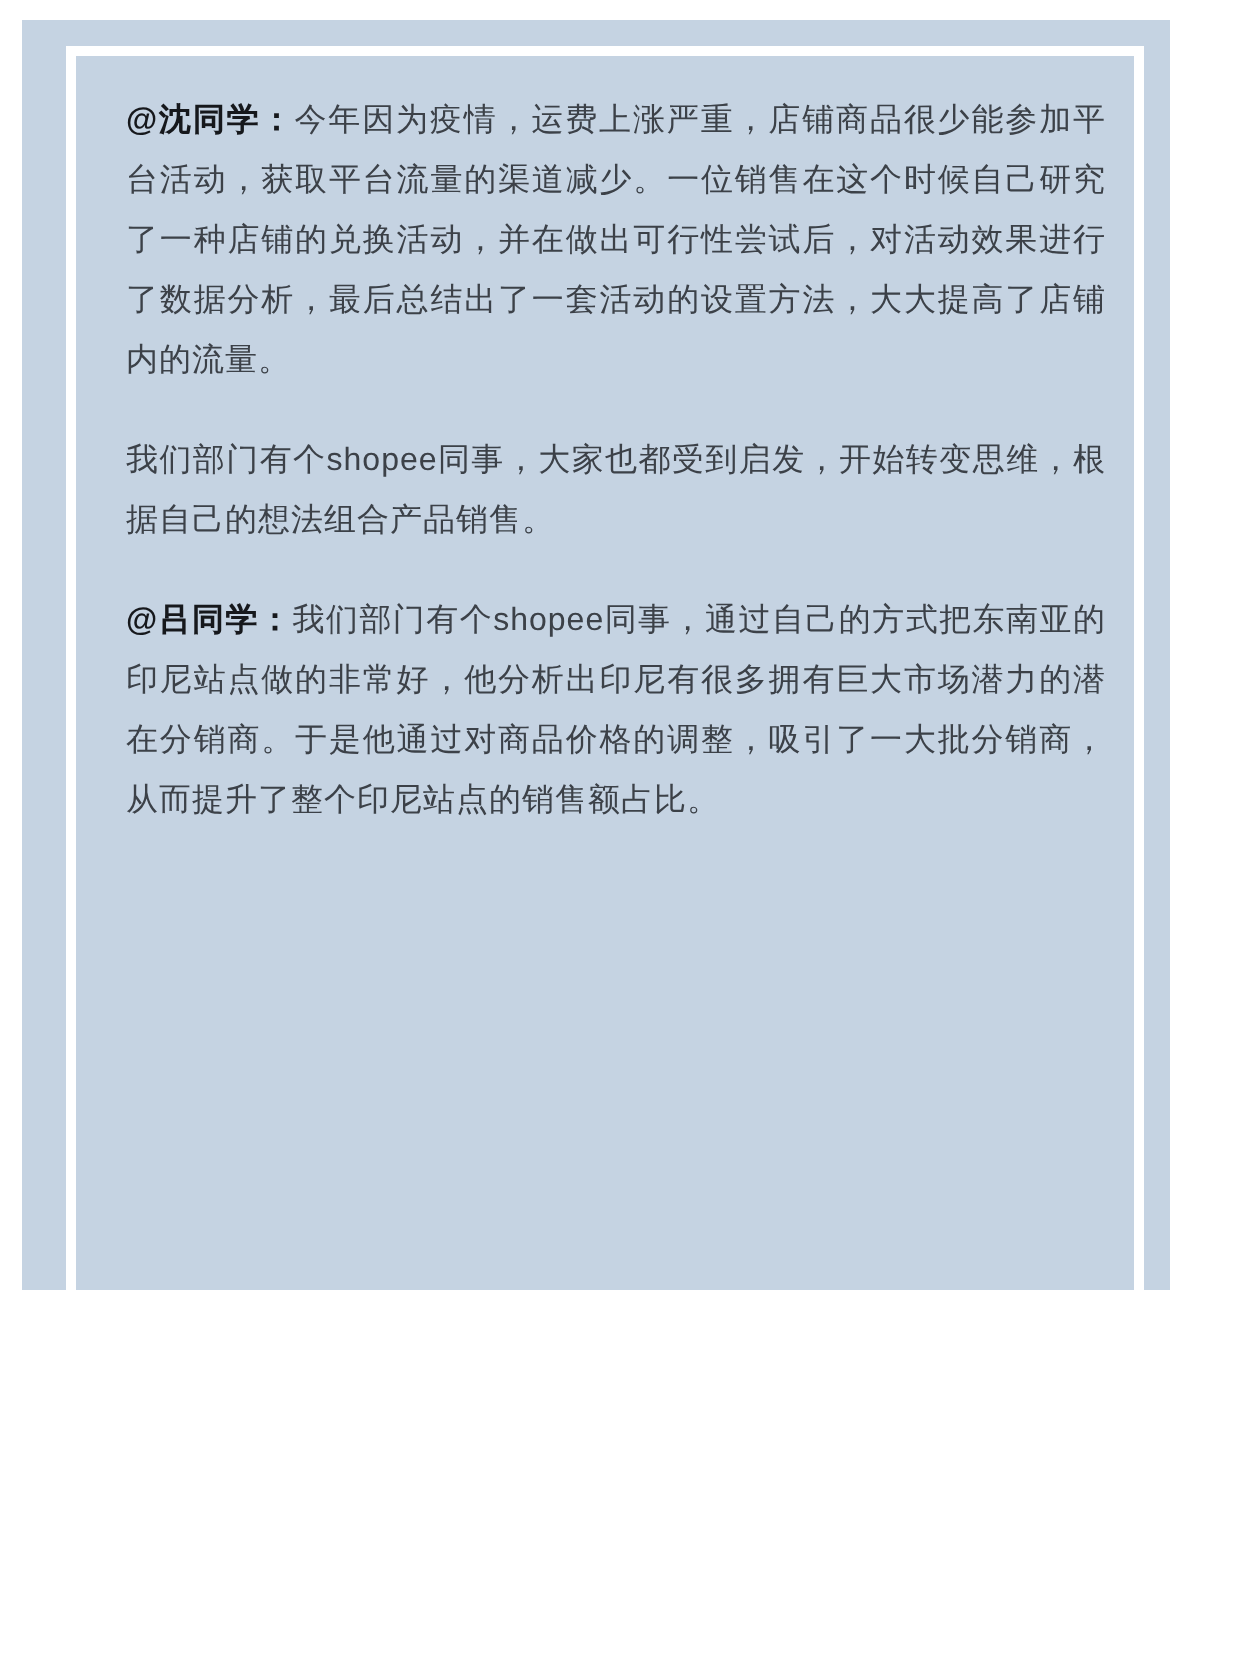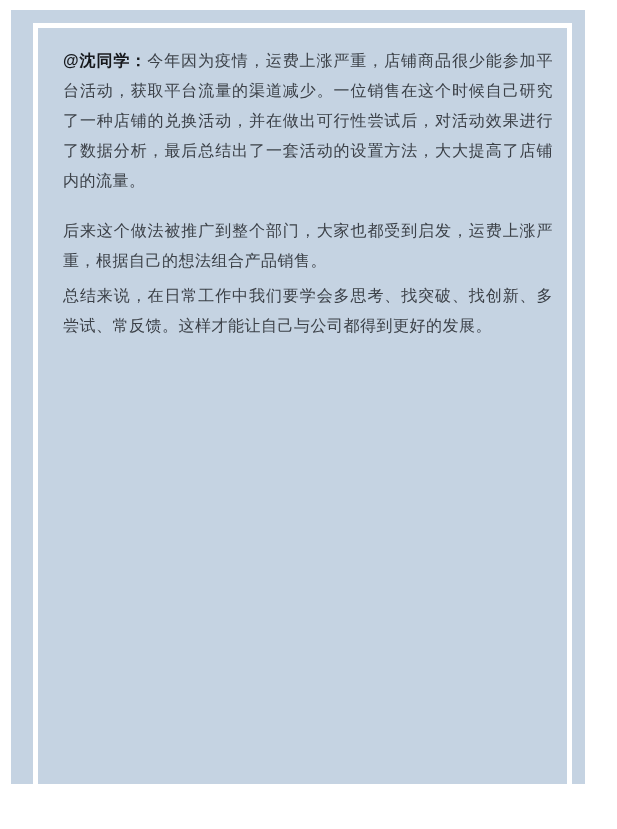--- a/index.html
+++ b/index.html
@@ -4,21 +4,21 @@
 <style>
   html, body {
     margin: 0;
     padding: 0;
     background: #ffffff;
     font-family: "Liberation Sans", "DejaVu Sans", sans-serif;
   }
   .page {
     position: relative;
     width: 617px;
-    height: 784px;
+    height: 645px;
     background: #ffffff;
     overflow: hidden;
   }
   .panel {
     position: absolute;
     left: 11px;
     top: 10px;
     width: 574px;
     height: 812px;
     background: #c5d3e2;
@@ -66,21 +66,23 @@
   <div class="panel">
     <div class="frame">
       <div class="content">
 
         <section class="post">
           <p><strong class="author">@沈同学：</strong><span>今年因为疫情，运费上涨严重，店铺商品很少能参加平台活动，获取平台流量的渠道减少。一位销售在这个时候自己研究了一种店铺的兑换活动，并在做出可行性尝试后，对活动效果进行了数据分析，最后总结出了一套活动的设置方法，大大提高了店铺内的流量。</span></p>
         </section>
 
 
         <section class="post">
-          <p>后来这个做法被推广到整个部门，大家也都受到启发，运费上涨严重，根据自己的想法组合产品销售。</p>
-          <p>总结来说，在日常工作中我们要学会多思考、找突破、找创新、多尝试、常反馈。这样才能让自己与公司都得到更好的发展。</p>
+          <p>我们部门有个shopee同事，大家也都受到启发，开始转变思维，根据自己的想法组合产品销售。</p>
         </section>
 
+        <section class="post">
+          <p><strong class="author">@吕同学：</strong><span>我们部门有个shopee同事，通过自己的方式把东南亚的印尼站点做的非常好，他分析出印尼有很多拥有巨大市场潜力的潜在分销商。于是他通过对商品价格的调整，吸引了一大批分销商，从而提升了整个印尼站点的销售额占比。</span></p>
+        </section>
 
       </div>
     </div>
   </div>
 </div>
 
 </body></html>

